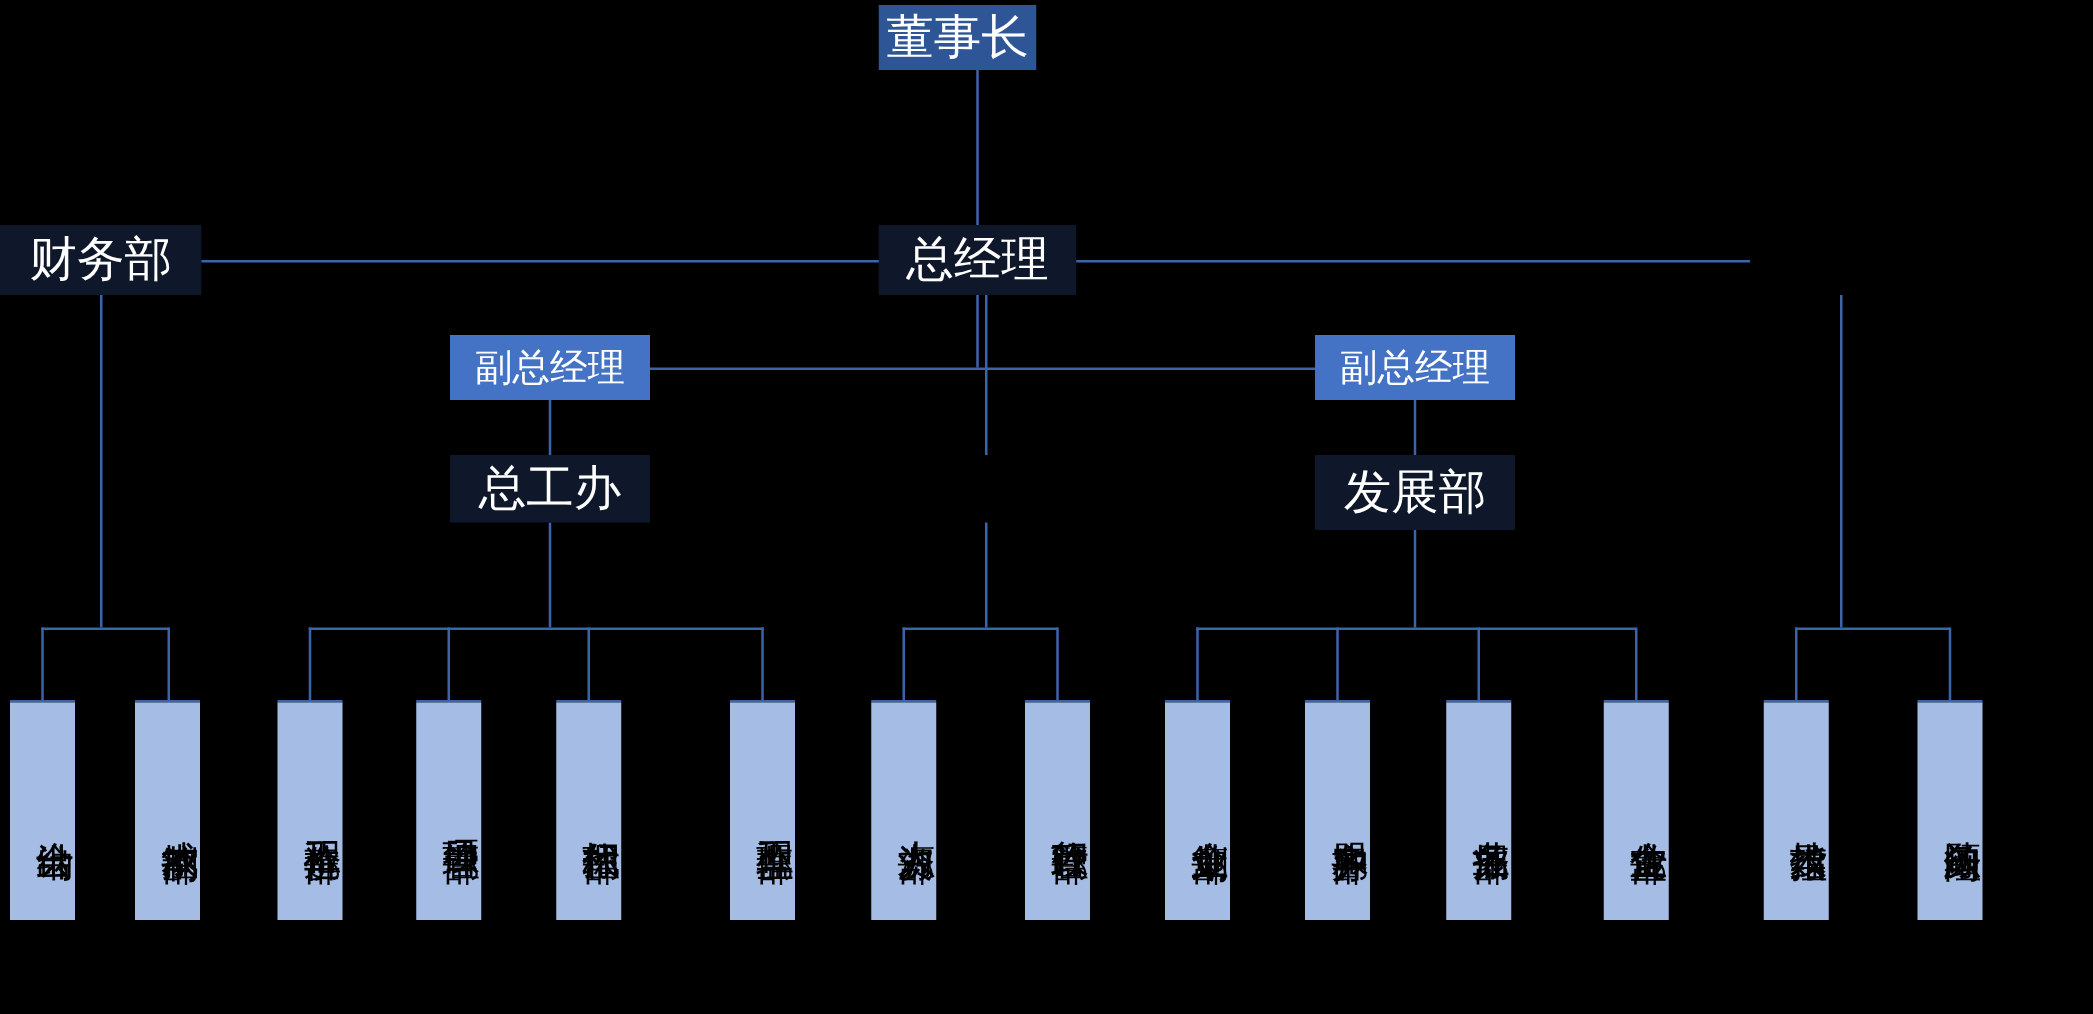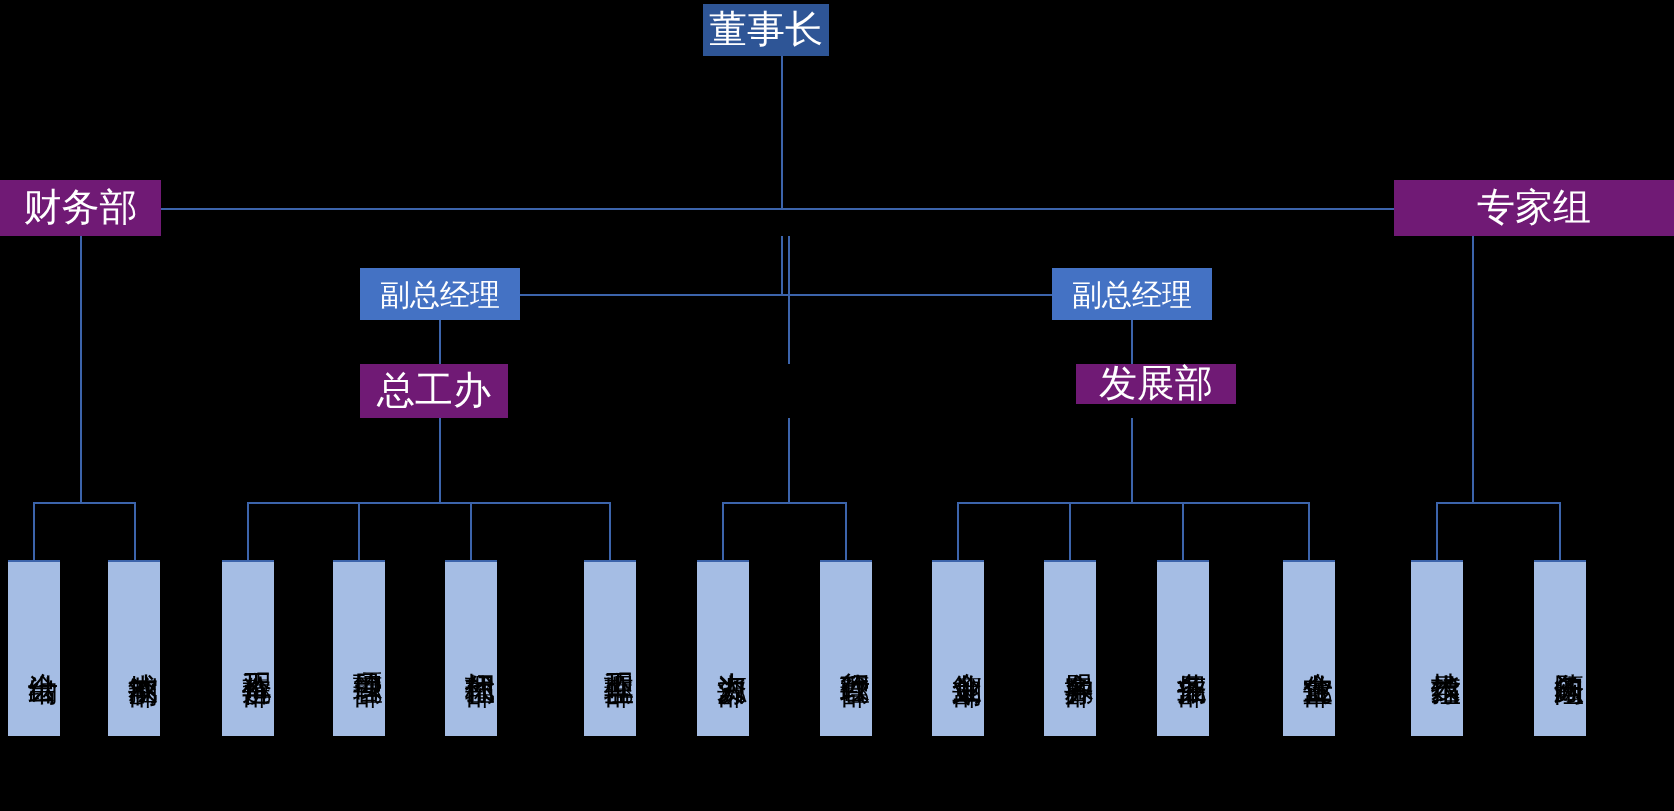--- a/index.html
+++ b/index.html
@@ -28,21 +28,21 @@
     z-index: 3;
   }
   
   .node.lvl-chair {
     background: #2e5596;
     color: #ffffff;
     font-size: 38px;
   }
   
   .node.lvl-mgr {
-    background: #701a75;
+    background: #0f172a;
     color: #ffffff;
     font-size: 38px;
   }
   .node.lvl-mgr2 {
     background: #4472c4;
     color: #ffffff;
     font-size: 30px;
   }
   
   .node.leaf {
@@ -127,39 +127,39 @@
   <div class="conn h" style="left:1534px; top:560px; width:52px;"></div>
 
   <div class="node lvl-chair" style="left:703px; top:4px; width:126px; height:52px;">
     <span>董事长</span>
   </div>
 
   <div class="node lvl-mgr" style="left:0px; top:180px; width:161px; height:56px;">
     <span>财务部</span>
   </div>
 
-
-  <div class="node lvl-mgr" style="left:1394px; top:180px; width:280px; height:56px;">
-    <span>专家组</span>
-  </div>
+  <div class="node lvl-mgr" style="left:703px; top:180px; width:158px; height:56px;">
+    <span>总经理</span>
+  </div>
+
 
   <div class="node lvl-mgr2" style="left:360px; top:268px; width:160px; height:52px;">
     <span>副总经理</span>
   </div>
 
   <div class="node lvl-mgr2" style="left:1052px; top:268px; width:160px; height:52px;">
     <span>副总经理</span>
   </div>
 
-  <div class="node lvl-mgr" style="left:360px; top:364px; width:148px; height:54px;">
+  <div class="node lvl-mgr" style="left:360px; top:364px; width:160px; height:54px;">
     <span>总工办</span>
   </div>
 
 
-  <div class="node lvl-mgr" style="left:1052px; top:364px; width:160px; height:40px;margin-left:24px;">
+  <div class="node lvl-mgr" style="left:1052px; top:364px; width:160px; height:60px;">
     <span>发展部</span>
   </div>
 
   <div class="node leaf" style="left:8px; top:562px; width:52px; height:174px;">
     <span>会计出纳</span>
   </div>
   <div class="node leaf" style="left:108px; top:562px; width:52px; height:174px;">
     <span>成本控制部</span>
   </div>
   <div class="node leaf" style="left:222px; top:562px; width:52px; height:174px;">

